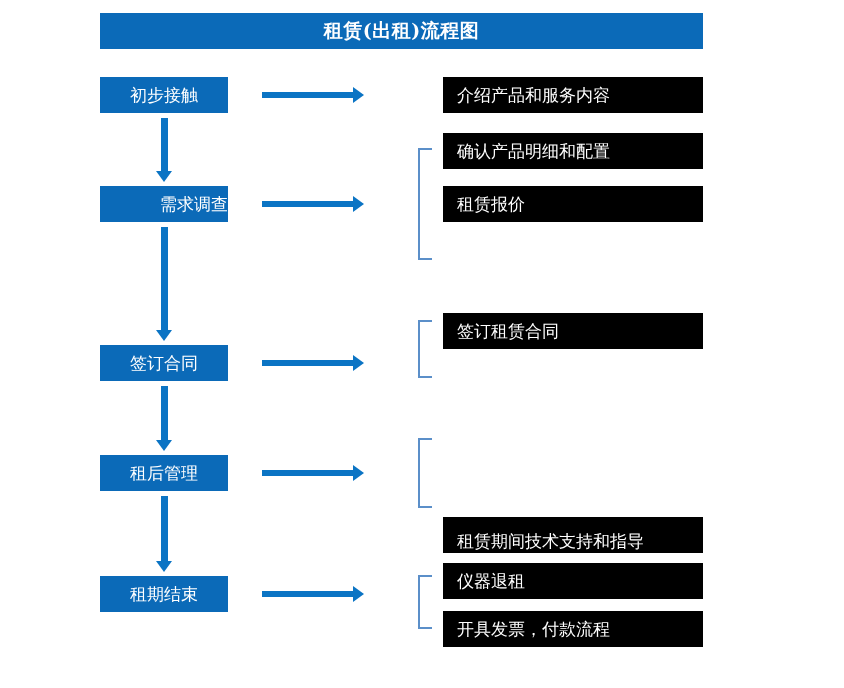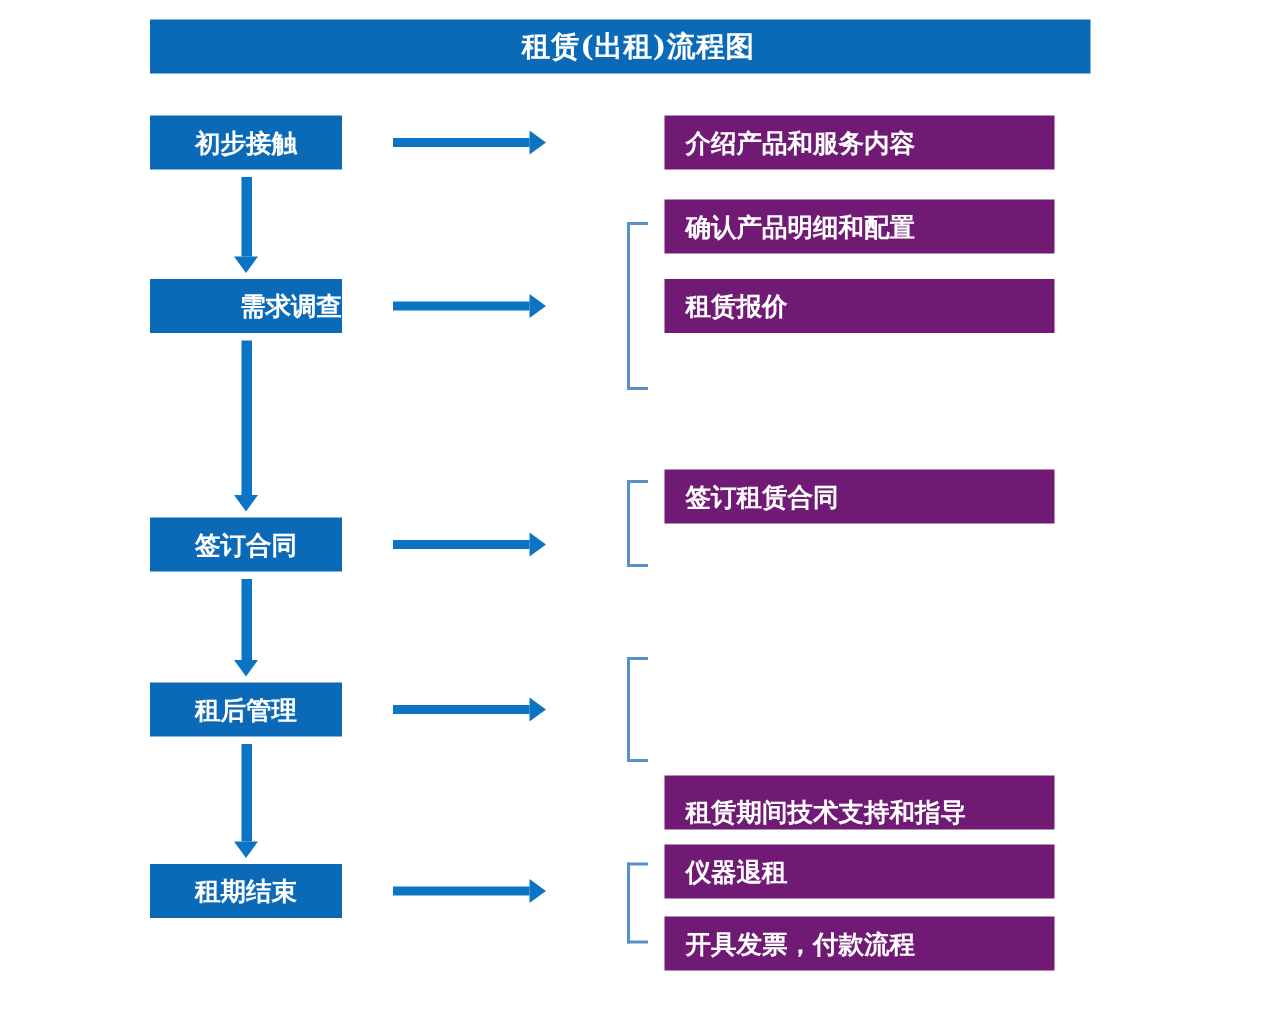--- a/index.html
+++ b/index.html
@@ -20,41 +20,40 @@
   .title-bar {
     position: absolute;
     left: 100px;
     top: 13px;
     width: 603px;
     height: 36px;
     background: #0b6ab8;
     display: flex;
     align-items: center;
     justify-content: center;
-    padding-left: 24px;
   }
   .title-bar .title-text {
     color: #ffffff;
     font-size: 19px;
     font-weight: bold;
     letter-spacing: 0.5px;
     font-family: "DejaVu Serif", "Liberation Serif", serif;
   }
 
   
   .box {
     position: absolute;
     background: #0b74c4;
     display: flex;
     align-items: center;
     box-sizing: border-box;
   }
   .box .box-text {
     color: #ffffff;
-    font-weight: bold;
+    font-weight: normal;
     font-size: 17px;
     white-space: nowrap;
     font-family: "DejaVu Serif", "Liberation Serif", serif;
   }
 
   
   .stage-box {
     left: 100px;
     width: 128px;
     height: 36px;
@@ -64,21 +63,21 @@
   .stage-box .box-text {
     font-size: 17px;
   }
 
   
   .detail-box {
     left: 443px;
     width: 260px;
     height: 36px;
     padding-left: 14px;
-    background: #701a75;
+    background: #000000;
   }
   .detail-box .box-text {
     font-size: 17px;
   }
 
   
   .h-arrow {
     position: absolute;
     height: 16px;
   }

